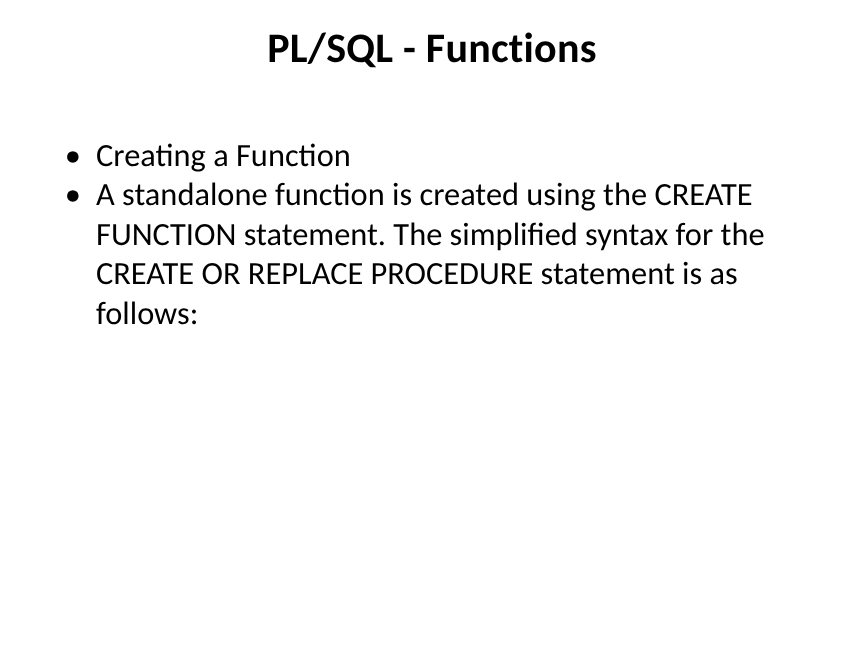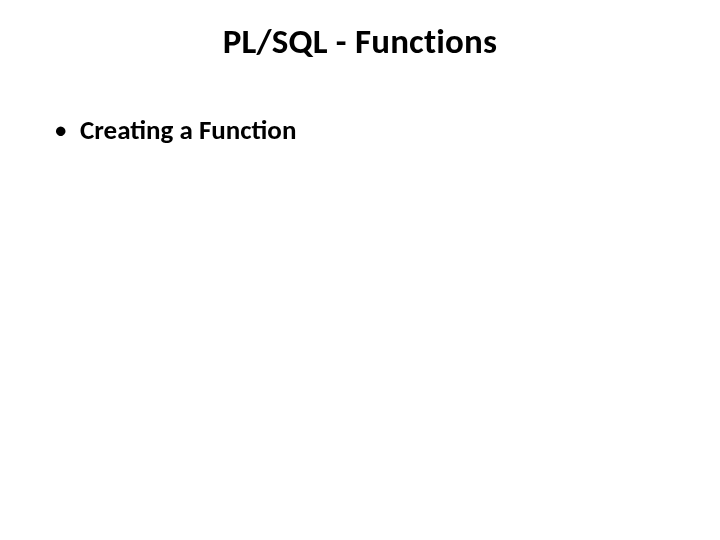--- a/index.html
+++ b/index.html
@@ -38,25 +38,28 @@
     margin: 0;
   }
   ul.body > li::before {
     content: "•";
     position: absolute;
     left: 2px;
     top: 0;
     font-size: 27px;
     line-height: 1.22;
   }
-  .bold { font-weight: 700; }
+  .bold { font-weight: 400; }
 </style>
 </head>
 <body>
 
 <div class="slide">
   <h1 class="title">PL/SQL - Functions</h1>
   <ul class="body">
     <li>
       <span class="bold">Creating a Function</span>
     </li>
+    <li>
+      <span>A standalone function is created using the CREATE FUNCTION statement. The simplified syntax for the CREATE OR REPLACE PROCEDURE statement is as follows:</span>
+    </li>
   </ul>
 </div>
 
 </body></html>

